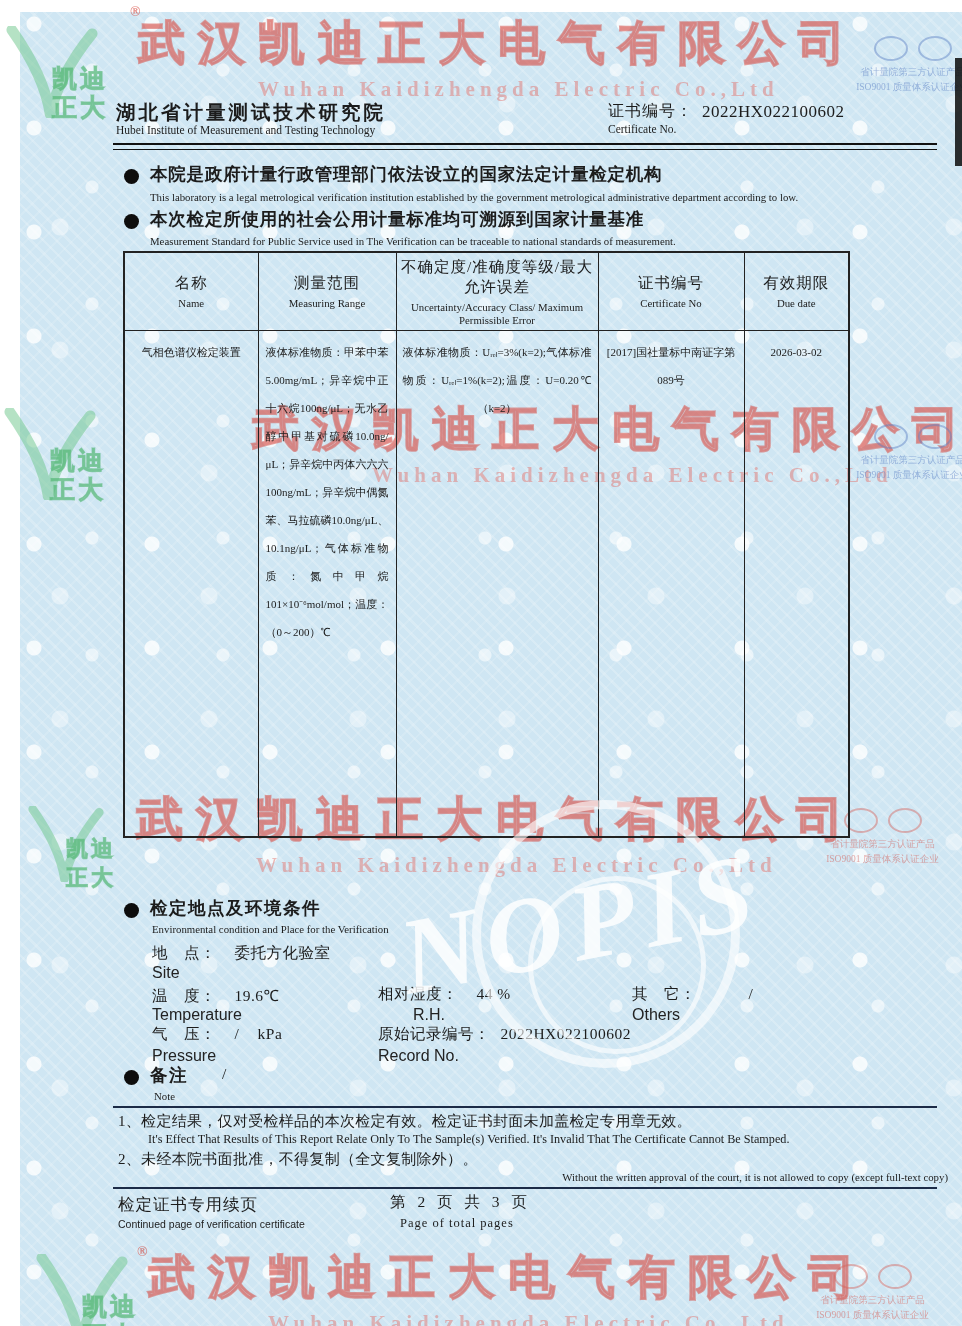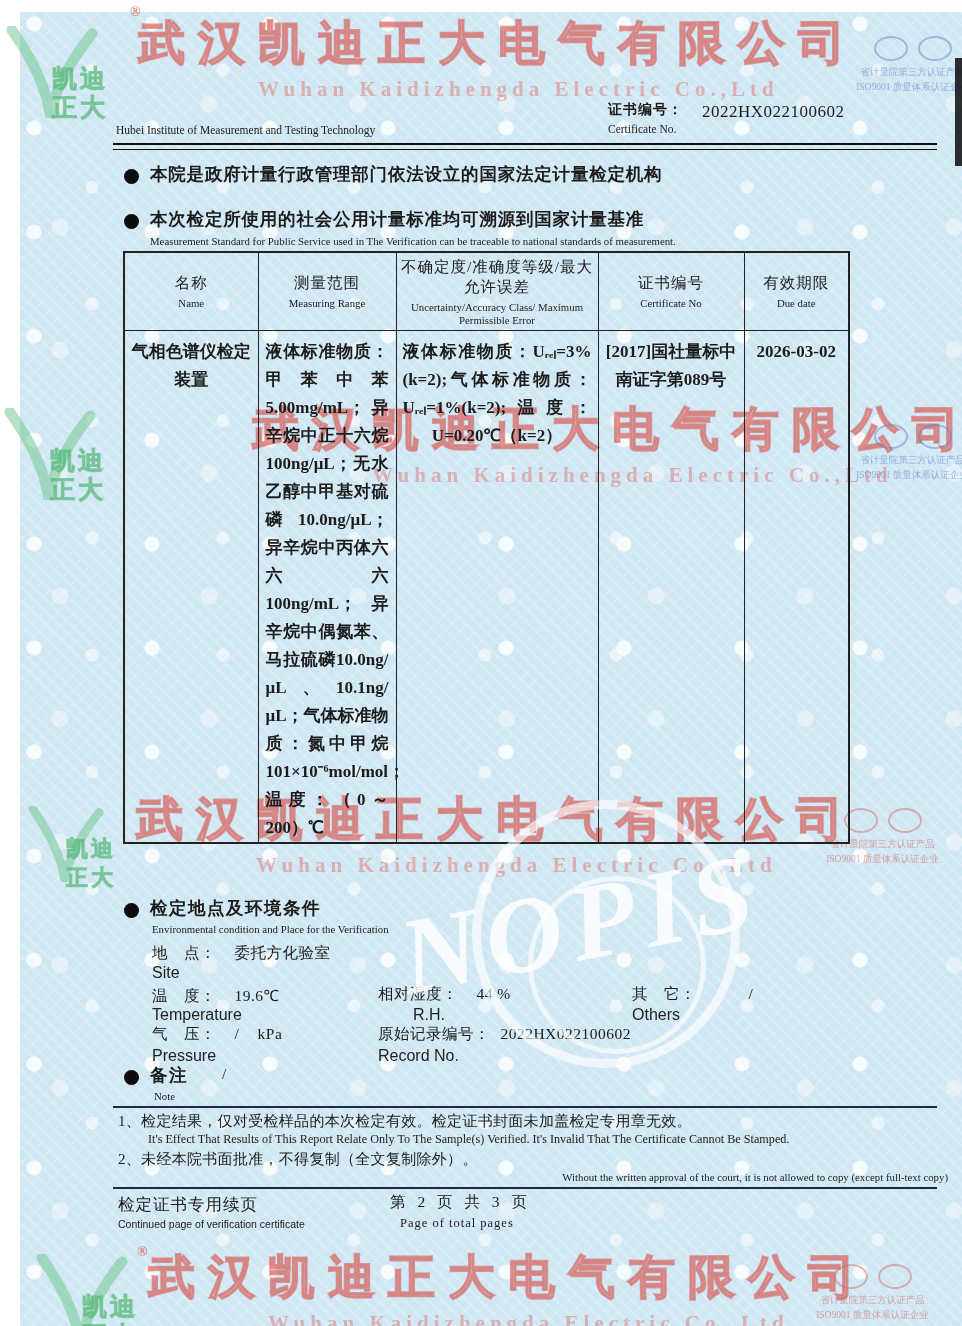--- a/index.html
+++ b/index.html
@@ -35,41 +35,41 @@
   .wm-seal{pointer-events:none;}
   .seal-txt{font-style:italic;font-weight:bold;font-size:108px;letter-spacing:8px;
             color:rgba(255,255,255,.82);transform:rotate(-11deg);}
   .seal-circle{position:absolute;border-radius:50%;border:9px solid rgba(255,255,255,.62);}
   .reg{color:rgba(215,70,60,.65);font-size:14px;font-weight:bold;}
   .scan-bar{background:#0a0a0a;opacity:.85;}
 
   
   .inst-cn{font-size:19.5px;font-weight:bold;letter-spacing:3px;}
   .inst-en{font-size:11.5px;}
-  .cert-lab{font-size:14px;font-weight:bold;letter-spacing:1px;}
+  .cert-lab{font-size:16px;font-weight:normal;letter-spacing:1px;}
   .cert-val{font-size:17px;letter-spacing:.5px;}
   .cert-en{font-size:11.5px;}
   .dbl-rule{border-top:2.5px solid #111;border-bottom:1.5px solid #111;height:4px;}
 
   
   .dot{width:15px;height:15px;border-radius:50%;background:#0d0d0d;}
   .stmt-cn{font-size:17.5px;font-weight:bold;letter-spacing:.8px;}
   .stmt-en{font-size:10.8px;}
 
   
   table.std{border-collapse:collapse;table-layout:fixed;width:727px;background:transparent;}
   table.std td{border:1.5px solid #222;padding:0;}
   table.std{border:2px solid #222;}
   .t-title td{height:52px;text-align:center;vertical-align:middle;}
   .t-title-cn{font-size:17.5px;font-weight:bold;letter-spacing:1px;}
   .t-title-en{font-size:10.8px;margin-top:3px;}
   .t-head td{height:77px;text-align:center;vertical-align:middle;}
   .h-cn{font-size:15.5px;letter-spacing:1px;line-height:20px;}
   .h-en{font-size:10.8px;margin-top:4px;line-height:13px;}
-  .t-body td{height:505px;vertical-align:top;text-align:center;font-size:17px;line-height:28px;font-weight:bold;}
+  .t-body td{height:505px;vertical-align:top;text-align:center;font-size:11px;line-height:28px;}
   .t-body td>div{padding:7px 5px 0 5px;}
   td.just>div{text-align:justify;text-justify:inter-character;padding:7px 7px 0 7px;}
   td.justc>div{text-align:justify;text-justify:inter-character;text-align-last:center;padding:7px 6px 0 6px;}
 
   
   .sec-cn{font-size:17.5px;font-weight:bold;letter-spacing:1.5px;}
   .fld{font-size:15.5px;letter-spacing:.5px;}
   .fld .val{margin-left:14px;}
   .fld-en{font-size:16px;font-family:"Liberation Sans",sans-serif;color:#222;}
   .rule{border-top:2.5px solid #1c2b47;}
@@ -166,28 +166,30 @@
   </div>
 
   <div class="abs z3 wm-seal" style="left:398px;top:862px;">
     <div class="seal-txt">NOPIS</div>
   </div>
   <div class="abs z3 seal-circle" style="left:472px;top:800px;width:250px;height:250px;"></div>
   <div class="abs z3 seal-circle" style="left:528px;top:876px;width:168px;height:168px;border-width:5px;"></div>
 
   <div class="abs z2 scan-bar" style="right:0;top:58px;width:7px;height:108px;"></div>
 
+  <div class="abs z2 inst-cn" style="left:116px;top:99px;">湖北省计量测试技术研究院</div>
   <div class="abs z2 inst-en" style="left:116px;top:124px;">Hubei Institute of Measurement and Testing Technology</div>
   <div class="abs z2 cert-lab" style="left:608px;top:101px;">证书编号：</div>
   <div class="abs z2 cert-val" style="left:702px;top:102px;">2022HX022100602</div>
   <div class="abs z2 cert-en" style="left:608px;top:123px;">Certificate No.</div>
   <div class="abs z2 dbl-rule" style="left:113px;top:143px;width:824px;"></div>
 
   <div class="abs z2 dot" style="left:124px;top:169px;"></div>
   <div class="abs z2 stmt-cn" style="left:150px;top:162px;">本院是政府计量行政管理部门依法设立的国家法定计量检定机构</div>
+  <div class="abs z2 stmt-en" style="left:150px;top:191px;">This laboratory is a legal metrological verification institution established by the government metrological administrative department according to low.</div>
   <div class="abs z2 dot" style="left:124px;top:214px;"></div>
   <div class="abs z2 stmt-cn" style="left:150px;top:207px;">本次检定所使用的社会公用计量标准均可溯源到国家计量基准</div>
   <div class="abs z2 stmt-en" style="left:150px;top:235px;">Measurement Standard for Public Service used in The Verification can be traceable to national standards of measurement.</div>
 
   <table class="std abs z2" style="left:123px;top:251px;">
     <colgroup>
         <col style="width:134px">
         <col style="width:138px">
         <col style="width:202px">
         <col style="width:146px">

